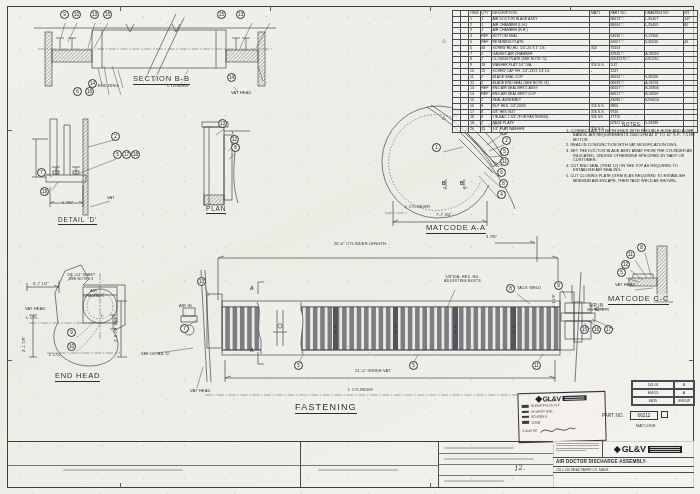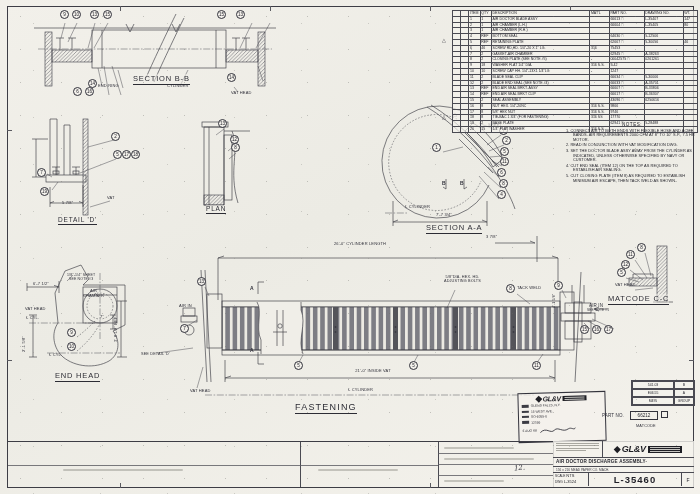--- a/index.html
+++ b/index.html
@@ -36,21 +36,21 @@
   #ptable{position:absolute;left:452px;top:10px;width:246px;border-collapse:collapse;table-layout:fixed;background:rgba(244,242,236,.65)}
   #ptable td,#ptable th{border:.45px solid #4a4a52;font-size:3.55px;line-height:4.8px;height:4.8px;
     padding:0 .6px;overflow:hidden;white-space:nowrap;font-weight:normal;color:#26262e;text-align:left}
   
   #notes{position:absolute;left:566px;top:122px;width:132px;color:#26262e}
   #notes .nt{font-size:4.6px;text-align:center;letter-spacing:.5px;margin-bottom:1.5px}
   .note-item{font-size:3.9px;line-height:1.2;padding-left:7px;text-indent:-7px;letter-spacing:.05px;margin-bottom:.8px}
   
   #stamp{position:absolute;left:518px;top:392px;width:88px;height:50px;border:1.6px solid #33333c;
     transform:rotate(-1.5deg);padding:2px 3px;background:rgba(244,242,236,.75)}
-  .glv{font-style:italic;font-weight:bold;letter-spacing:-.3px;color:#1e1e24}
+  .glv{font-weight:bold;letter-spacing:-.3px;color:#1e1e24}
   .glvbar{background:#1e1e24;position:relative}
   .glvbar i{position:absolute;left:2px;right:2px;height:.8px;background:#efede7;opacity:.8}
   .stline{display:flex;align-items:center;gap:2px;margin-top:1.4px}
   .chip{width:7px;height:2.4px;background:#3c3c44;flex:none}
   .stval{font-size:3.3px;color:#2b2b33;white-space:nowrap}
   
   #pn-box{position:absolute;left:630px;top:411px;width:28px;height:9px;border:.8px solid #33333c;
     font-size:4.6px;line-height:8px;text-align:center;color:#26262e}
   #pn-sq{position:absolute;left:661px;top:411px;width:7px;height:7px;border:.8px solid #33333c}
   #sgrid{position:absolute;left:631px;top:380px;width:64px;border:.8px solid #4a4a52;display:grid;grid-template-columns:42px 1fr;background:rgba(244,242,236,.7)}
@@ -178,21 +178,21 @@
     <path class="ds" d="M82,14 A48,48 0 1 0 106,76"></path>
     <path class="st" d="M52,2 C78,18 102,42 118,64 C128,78 136,92 140,104"></path>
     <path class="st" d="M56,0 C82,16 106,40 122,62"></path>
     <path class="st" d="M96,22 L130,56 M90,28 L124,62 M84,34 L118,68"></path>
     <path class="st" d="M98,18 C112,26 122,40 128,54 L118,62 C110,48 100,36 90,26 Z"></path>
     <path class="st2" d="M126,30 L112,40 M129,40 L114,46 M127,51 L115,52 M127,61 L117,56 M124,72 L113,62 M126,83 L109,67 M124,94 L104,71 M68,47 L88,42 M118,24 L104,18"></path>
     <path class="st" d="M71,74 v10 M71,84 l-3,-2 M89,74 v10 M89,84 l3,-2"></path>
     <path class="st" d="M18,117 H112 M18,117 l5,-2 M112,117 l-5,-2 M18,96 V121 M112,96 V121"></path>
     <path class="cl" d="M10,108 H32"></path>
   </svg>
-  <div class="ttl" style="left:426px;top:223px">SECTION A-A</div>
+  <div class="ttl" style="left:426px;top:223px">MATCODE A-A</div>
   <div class="lbl" style="left:436px;top:213px">7'-7 3/4"</div>
   <div class="lbl" style="left:405px;top:205px">℄ CYLINDER</div>
   <div class="lbl" style="left:488px;top:123px">SHEET</div>
   <div class="lbl s5" style="left:442px;top:181px">B</div>
   <div class="lbl s5" style="left:460px;top:181px">B</div>
   <div class="tri" style="left:453px;top:111px">△</div>
   <div class="b" style="left:432px;top:143px">1</div>
   <div class="b" style="left:499px;top:126px">7</div>
   <div class="b" style="left:502px;top:136px">2</div>
   <div class="b" style="left:500px;top:147px">5</div>
@@ -656,24 +656,14 @@
         <span class="glv" style="font-size:9px">GL&amp;V</span>
         <div class="glvbar" style="width:34px;height:7px">
             <i style="top:1.6px"></i>
             <i style="top:3.4px"></i>
             <i style="top:5.2px"></i>
           </div>
       </div>
     </div>
     <div class="r2">AIR DOCTOR DISCHARGE ASSEMBLY-</div>
     <div class="r3">156 x 216 MEAD PAPER CO. MACH.</div>
-    <div class="r4">
-      <div class="c1">
-        <span>SCALE</span>
-        <span style="font-size:4px">NTS</span><br>
-        <span>DWG</span>
-        <span style="font-size:4px">L-3524</span>
-      </div>
-      <div class="c2">L-35460</div>
-      <div class="c3">F</div>
-    </div>
   </div>
 </div>
 
 </body></html>

